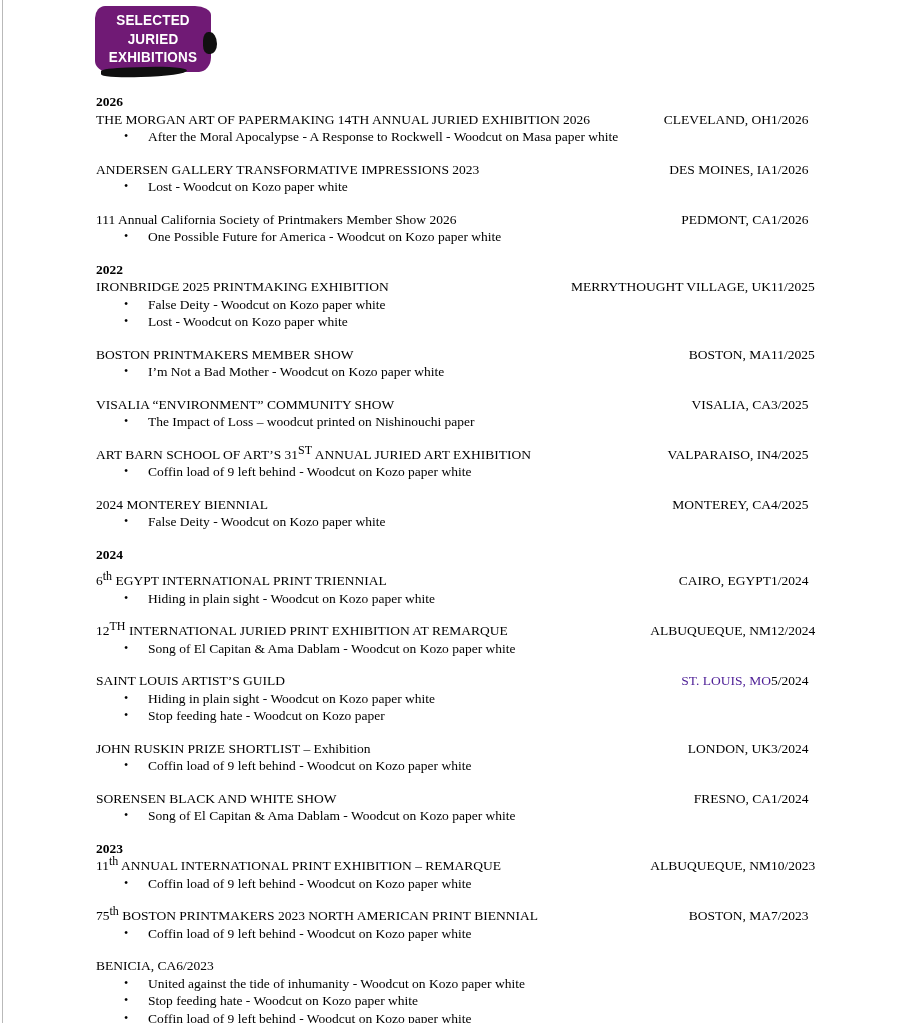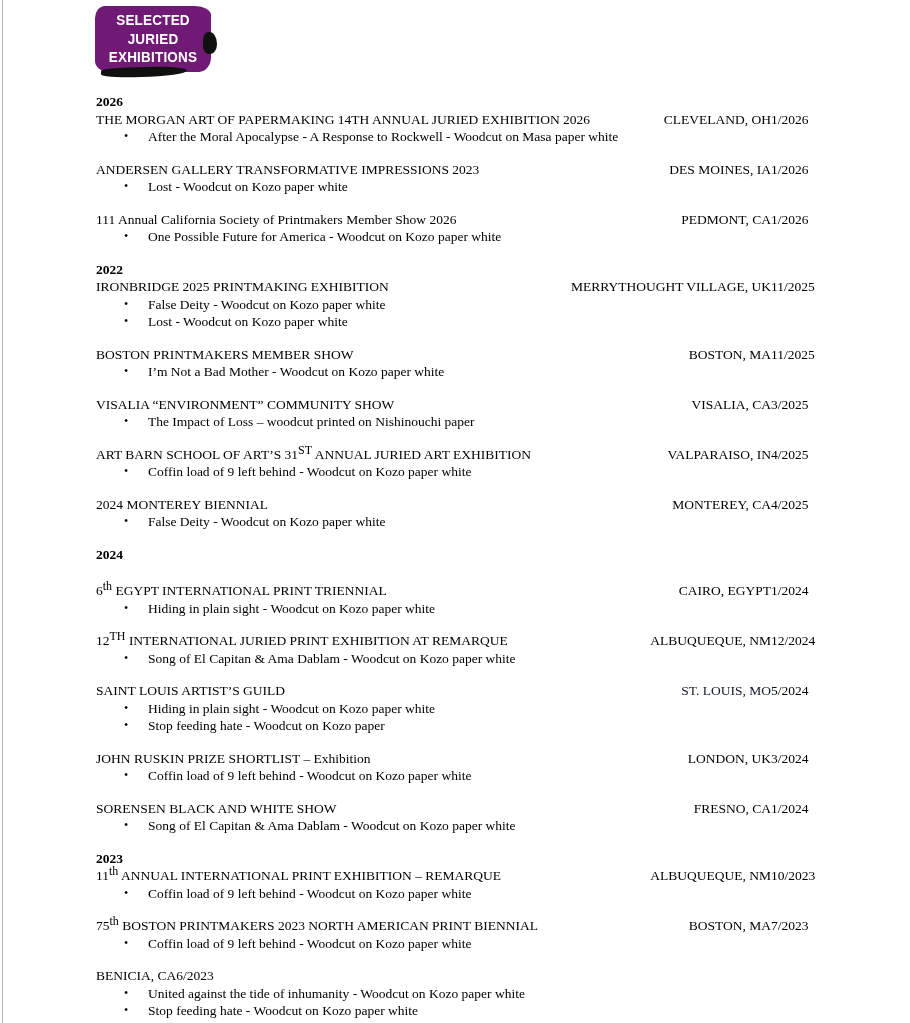--- a/index.html
+++ b/index.html
@@ -78,21 +78,21 @@
   
   .listing {
     margin-top: 21px;
     font-size: 13.5px;
     line-height: 17.5px;
   }
   .year-heading {
     font-weight: 700;
   }
   .year-heading.extra-gap-after {
-    margin-bottom: 19px;
+    margin-bottom: 9px;
   }
   .entry {
     margin-bottom: 15px;
   }
   .entry-row {
     display: flex;
     align-items: baseline;
   }
   .entry-title {
     flex: 1 1 auto;
@@ -262,21 +262,21 @@
             <span class="entry-date">12/2024</span>
           </div>
           <div class="work-item">
             <span class="work-bullet">•</span>
             <span class="work-text">Song of El Capitan &amp; Ama Dablam  - Woodcut on Kozo paper white</span>
           </div>
         </div>
         <div class="entry">
           <div class="entry-row">
             <span class="entry-title">SAINT LOUIS ARTIST’S GUILD</span>
-            <span class="entry-location" style="color: #0f172a;">ST. LOUIS, MO</span>
+            <span class="entry-location" style="color: #4c1d95;">ST. LOUIS, MO</span>
             <span class="entry-date">5/2024</span>
           </div>
           <div class="work-item">
             <span class="work-bullet">•</span>
             <span class="work-text">Hiding in plain sight  - Woodcut on Kozo paper white</span>
           </div>
           <div class="work-item">
             <span class="work-bullet">•</span>
             <span class="work-text">Stop feeding hate  - Woodcut on Kozo paper</span>
           </div>

